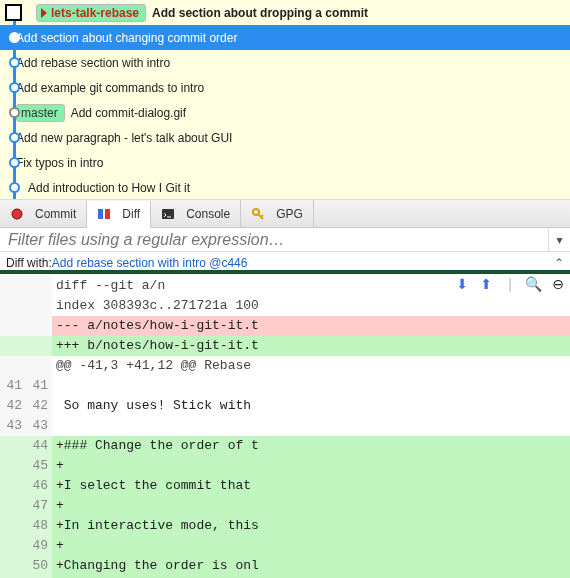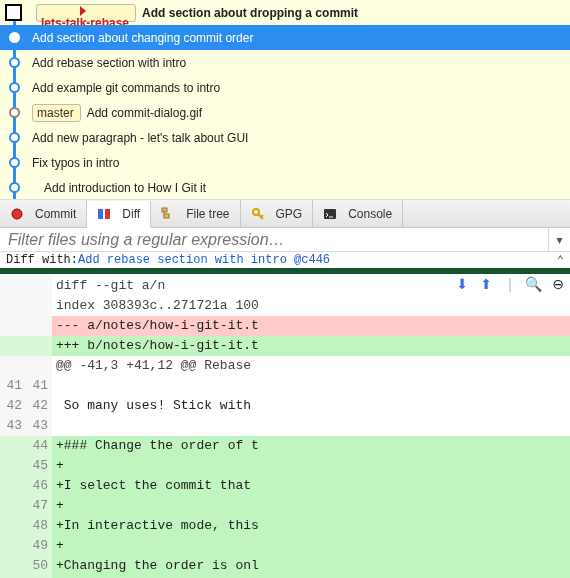--- a/index.html
+++ b/index.html
@@ -18,21 +18,21 @@
     background: #FFFFE2;
     border-bottom: 1px solid #ddd;
     height: 200px;
     overflow: hidden;
   }
   .log-row {
     display: flex;
     align-items: center;
     height: 25px;
     position: relative;
-    padding-left: 28px;
+    padding-left: 12px;
   }
   .log-row.selected {
     background: #2A8DEF;
     color: #fff;
   }
   .rail {
     position: absolute;
     left: 13px;
     top: 0;
     bottom: 0;
@@ -60,29 +60,28 @@
   }
   .head-marker::after {
     content:"";
     position:absolute;
     left:10px; top:-2px;
     width:4px; height:0;
   }
   .branch-tag {
     display: inline-flex;
     align-items: center;
-    background: #fef9c3;
+    background: #86efac;
     border: 1px solid #bbb;
     border-radius: 3px;
     padding: 1px 6px 1px 4px;
     margin-right: 6px;
     font-weight: bold;
     color: #c22;
     height: 18px;
-    flex-direction: column;
   }
   .branch-tag .tri {
     display:inline-block;
     width:0;height:0;
     border-top:5px solid transparent;
     border-bottom:5px solid transparent;
     border-left:6px solid #c22;
     margin-right:4px;
   }
   .branch-tag.master { color:#333; font-weight:normal; }
@@ -139,25 +138,24 @@
     width:22px; text-align:center;
     border-left:1px solid #d9d9d9;
     height:100%;
     display:flex;align-items:center;justify-content:center;
     color:#555;
   }
 
   
   .diffwith {
     display:flex;
-    align-items:center;
+    align-items:flex-end;
     height:22px;
     padding:0 6px;
-    border-bottom:6px solid #14532d;
-    font-family:Liberation Mono, monospace;
+    border-bottom:4px solid #14532d;
   }
   .diffwith a { color:#1a5fcf; text-decoration:none; cursor:pointer; }
   .diffwith .chev { margin-left:auto; color:#555; }
 
   
   .lower {
     display:flex;
     height: calc(578px - 200px - 28px - 24px - 22px);
   }
   .filetree-pane {
@@ -293,44 +291,34 @@
       <svg viewBox="0 0 14 14">
           <rect x="1" y="2" width="5" height="10" fill="#3b6fe0"></rect>
           <rect x="8" y="2" width="5" height="10" fill="#d33"></rect>
         </svg>
     </span>
     <span>Diff</span>
   </div>
   <div class="tab">
     <span class="ico">
       <svg viewBox="0 0 14 14">
-          <rect x="1" y="1" width="5" height="4" fill="#e8c060" stroke="#a07020"></rect>
-          <rect x="3" y="7" width="5" height="4" fill="#e8c060" stroke="#a07020"></rect>
-          <path d="M3 3 v6 h1" stroke="#888" fill="none"></path>
+          <rect x="1" y="2" width="12" height="10" fill="#333" rx="1"></rect>
+          <path d="M3 6 L5 8 L3 10 M6 10 h4" stroke="#fff" stroke-width="1" fill="none"></path>
         </svg>
     </span>
-    <span>File tree</span>
+    <span>Console</span>
   </div>
   <div class="tab">
     <span class="ico">
       <svg viewBox="0 0 14 14">
           <circle cx="5" cy="5" r="3" fill="none" stroke="#d9a400" stroke-width="2"></circle>
           <path d="M7 7 L12 12 M10 10 L12 8" stroke="#d9a400" stroke-width="2"></path>
         </svg>
     </span>
     <span>GPG</span>
-  </div>
-  <div class="tab">
-    <span class="ico">
-      <svg viewBox="0 0 14 14">
-          <rect x="1" y="2" width="12" height="10" fill="#333" rx="1"></rect>
-          <path d="M3 6 L5 8 L3 10 M6 10 h4" stroke="#fff" stroke-width="1" fill="none"></path>
-        </svg>
-    </span>
-    <span>Console</span>
   </div>
 </div>
 
 <div class="filter-row">
   <input class="filter-input" placeholder="Filter files using a regular expression…" style="">
   <div class="filter-toggle">
     <span>▾</span>
   </div>
 </div>
 

